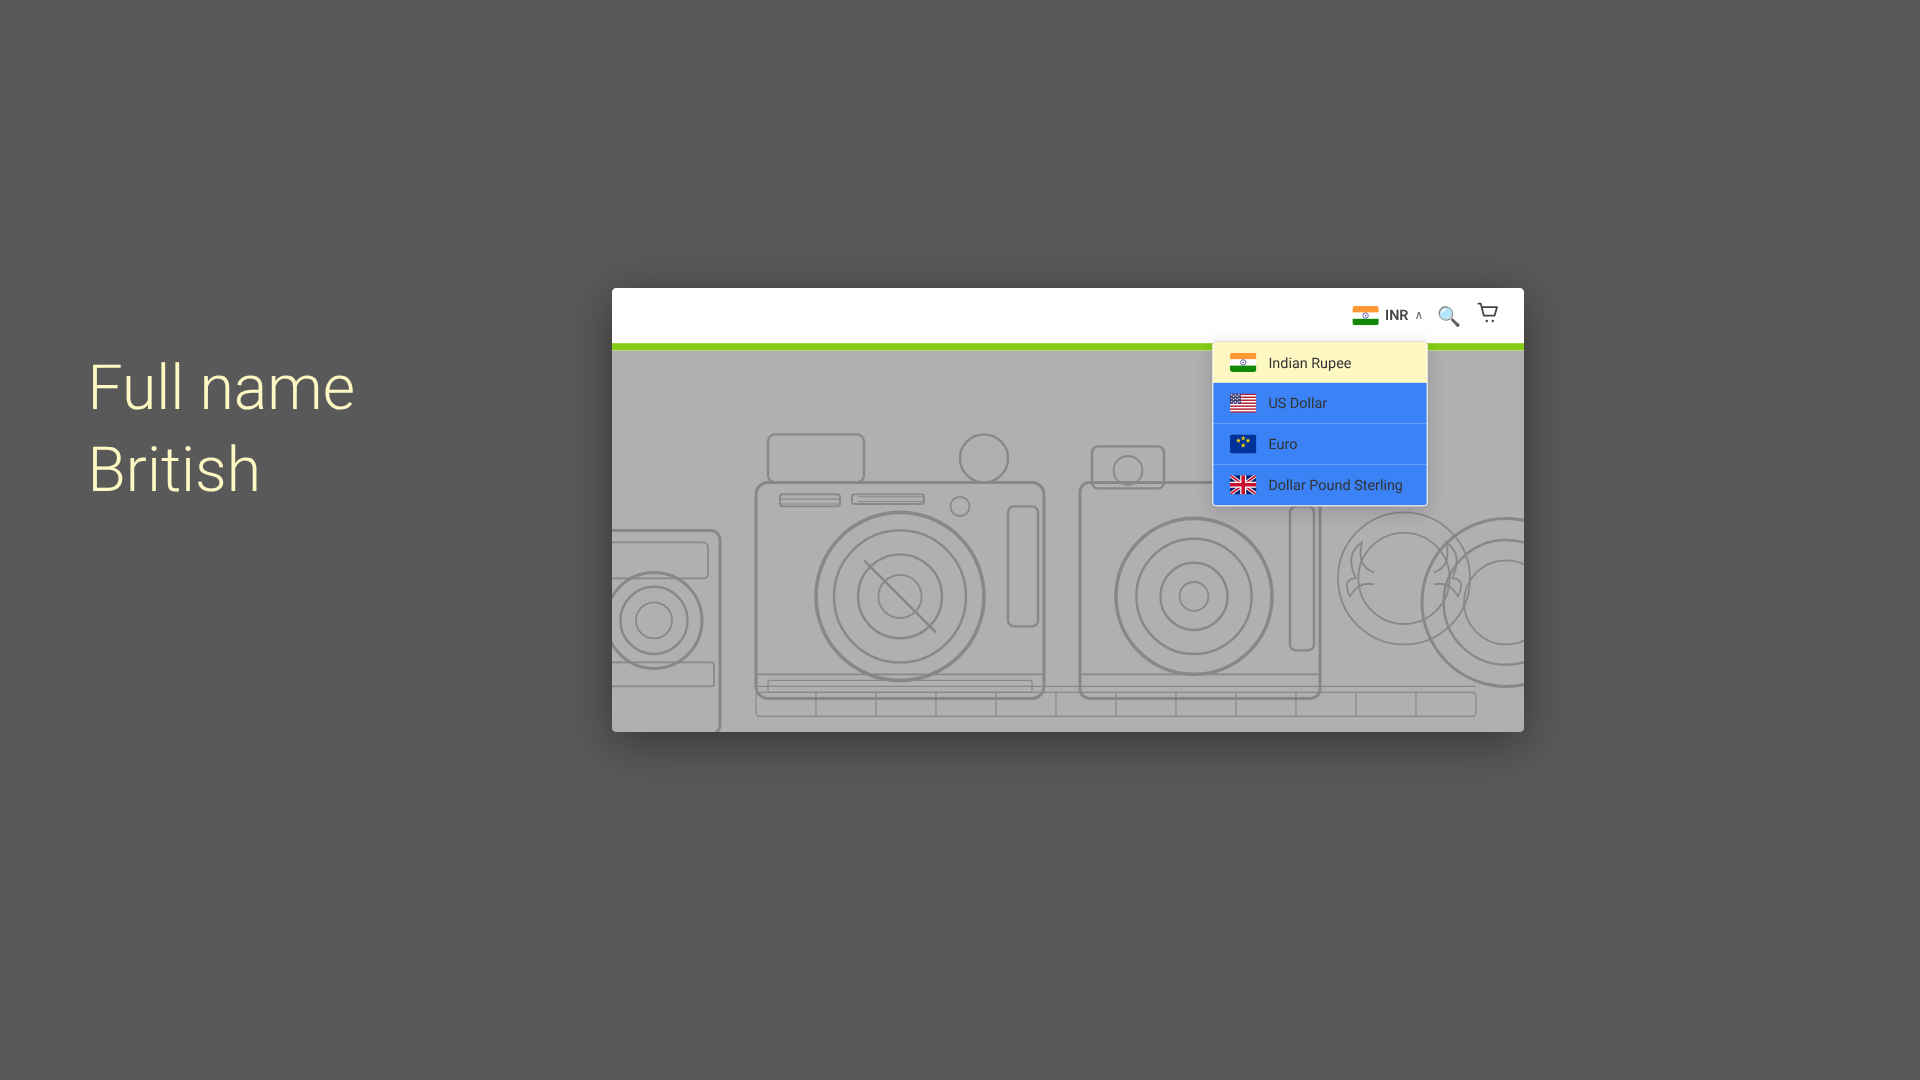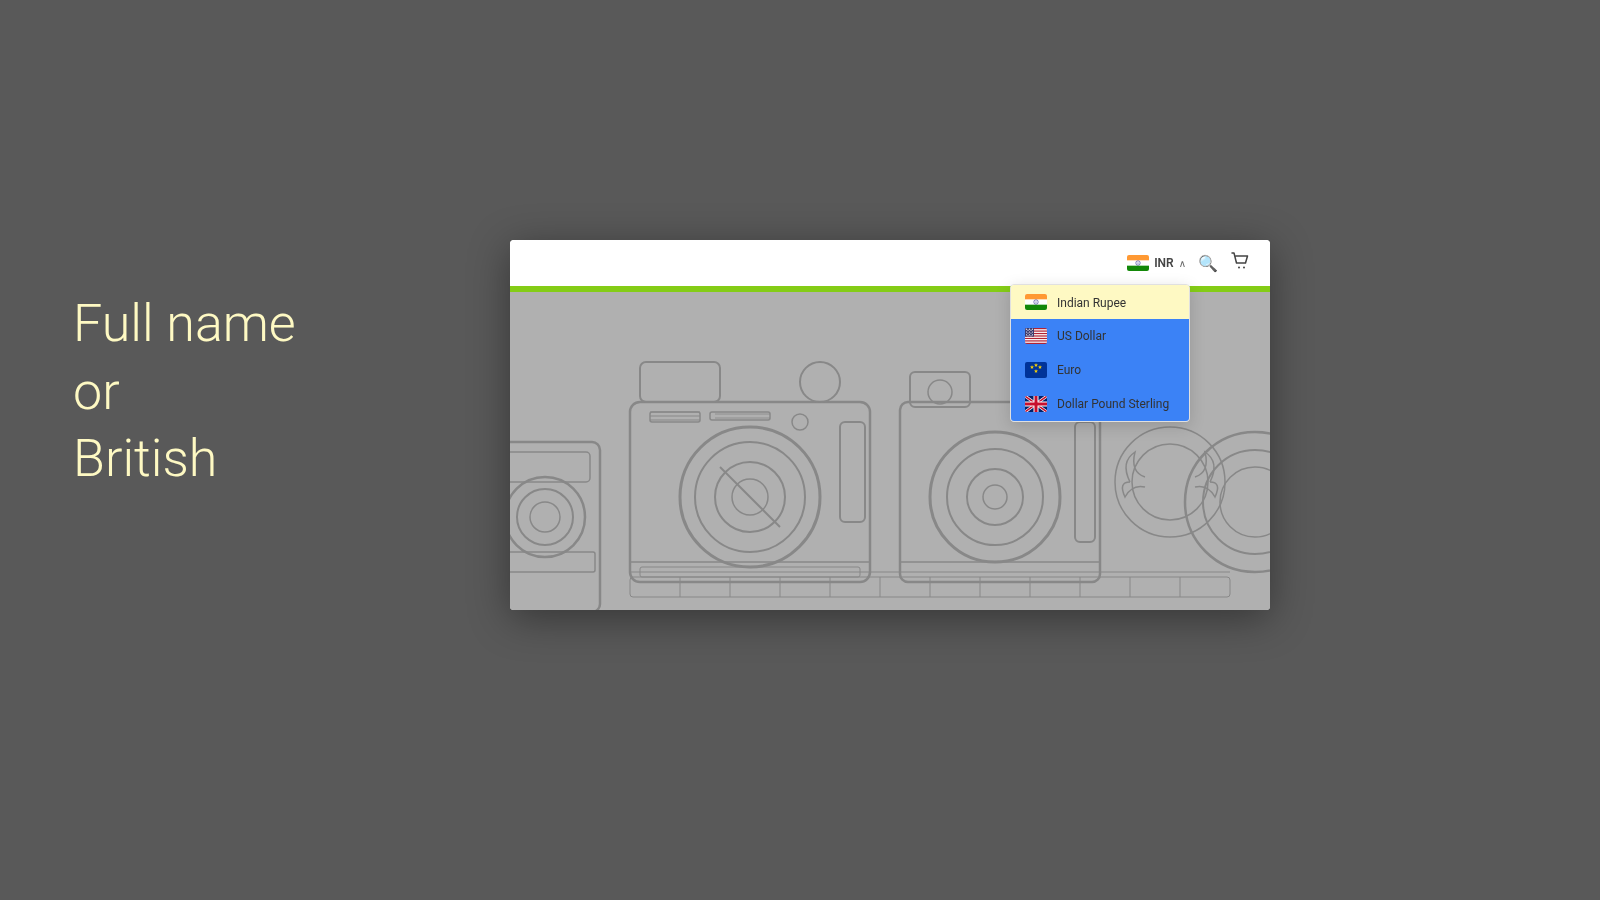--- a/index.html
+++ b/index.html
@@ -148,21 +148,20 @@
       height: 16px;
       border-radius: 2px;
       flex-shrink: 0;
     }
   </style>
 </head>
 <body>
 
 <div class="left-text">
   <div>Full name</div>
-  <div>or</div>
   <div>British</div>
 </div>
 
 <div class="browser-window">
 
   <div class="navbar">
     <div class="navbar-right">
 
       <div class="currency-selector">
 

